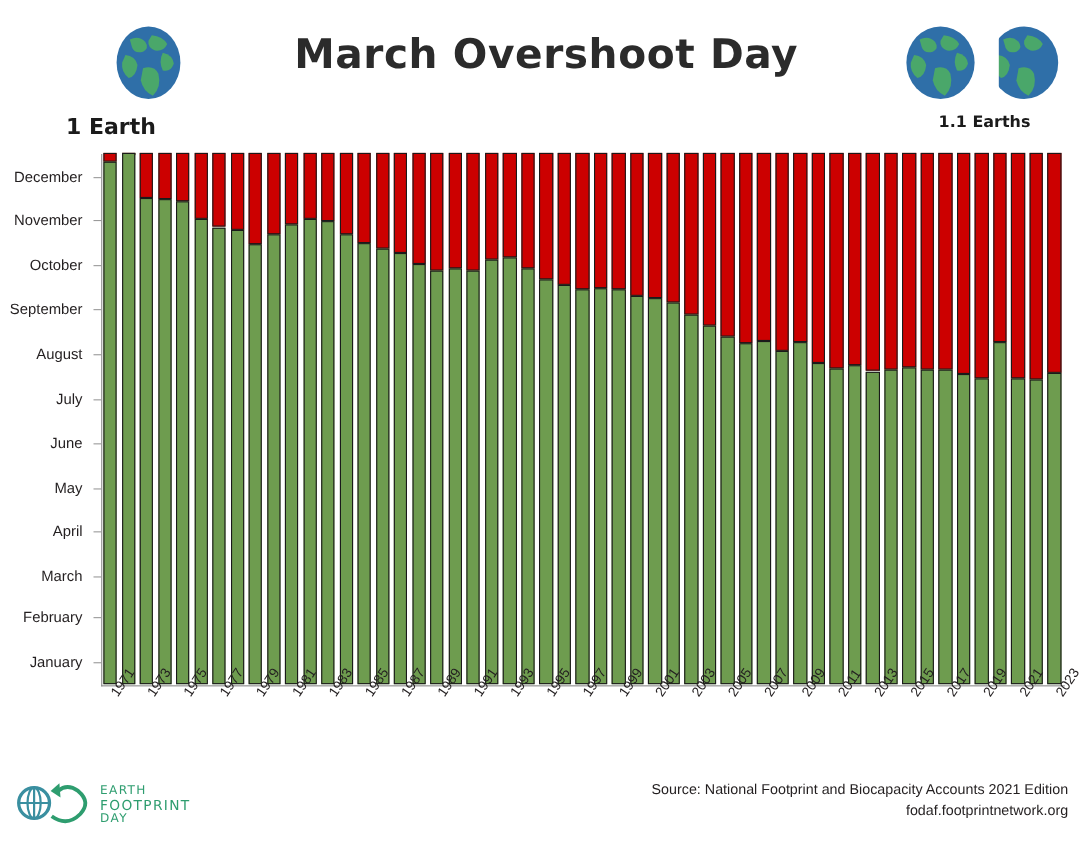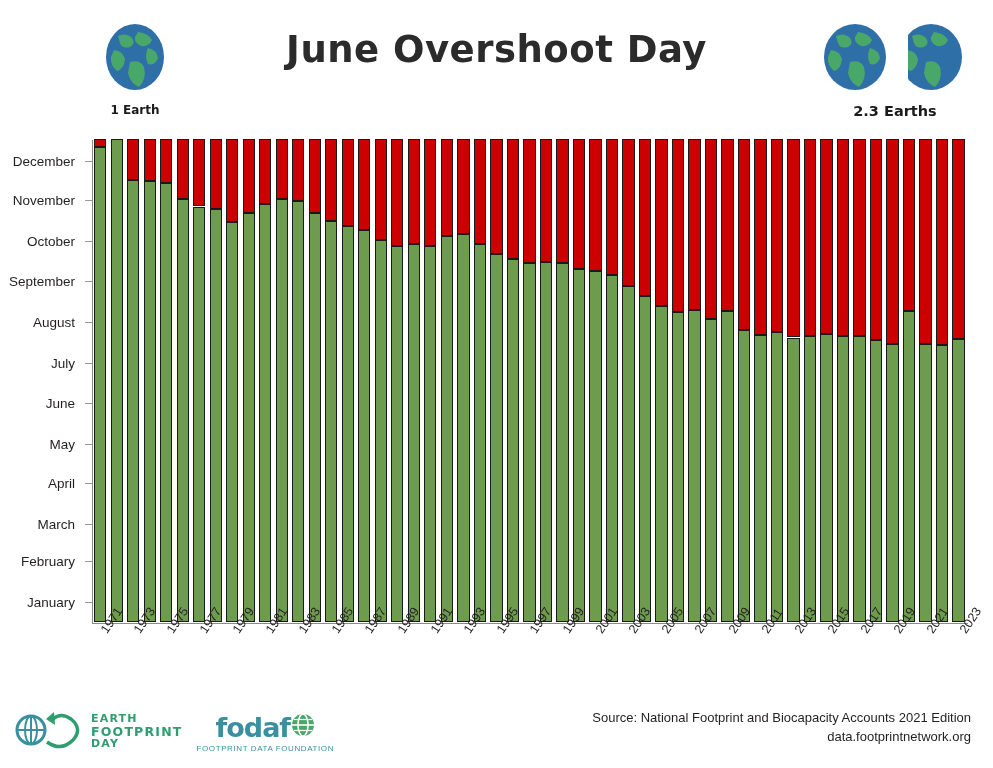--- a/index.html
+++ b/index.html
@@ -21,22 +21,22 @@
     font-family:"DejaVu Sans", sans-serif;
   }
   .subtitle{
     position:absolute;left:0;top:80px;width:993px;text-align:center;
     font-size:25px;font-weight:bold;color:#2b2b2b;
     font-family:"DejaVu Sans", sans-serif;
   }
   .earth-left{position:absolute;left:104px;top:22px;width:62px;height:70px;}
   .earth-right-wrap{position:absolute;left:822px;top:22px;width:145px;height:70px;}
   .cap-left{
-    position:absolute;left:60px;top:103px;width:150px;text-align:center;
-    font-size:12px;font-weight:bold;color:#1b1b1b;
+    position:absolute;left:60px;top:103px;width:150px;
+    font-size:20px;font-weight:bold;color:#1b1b1b;
     font-family:"DejaVu Sans", sans-serif;
   }
   .cap-right{
     position:absolute;left:820px;top:103px;width:150px;text-align:center;
     font-size:14.5px;font-weight:bold;color:#1b1b1b;
     font-family:"DejaVu Sans", sans-serif;
   }
 
   
   .plot{position:absolute;left:93px;top:140px;width:874px;height:482px;}
@@ -63,21 +63,21 @@
   }
 
   
   .footer{position:absolute;left:0;top:694px;width:993px;height:74px;}
   .source{
     position:absolute;right:22px;top:14px;text-align:right;
     font-size:13px;line-height:19px;color:#231f20;
   }
   .logos{position:absolute;left:14px;top:8px;height:60px;display:flex;align-items:center;gap:14px;}
   .logo-eod{display:flex;align-items:center;gap:7px;}
-  .eod-text{font-size:11px;line-height:12.5px;font-weight:bold;
+  .eod-text{font-size:11px;line-height:12.5px;font-weight:normal;
             font-family:"DejaVu Sans", sans-serif;letter-spacing:1.2px;}
   .eod-text .l1{color:#2e9d6f;}
   .eod-text .l2{color:#2e9d6f;font-size:12.5px;}
   .eod-text .l3{color:#2e9d6f;}
   .logo-fodafo{display:flex;flex-direction:column;align-items:center;}
   .fodafo-word{font-size:27px;font-weight:bold;color:#3a8fa0;letter-spacing:-1px;
                font-family:"DejaVu Sans", sans-serif;display:flex;align-items:center;}
   .fodafo-sub{font-size:8px;color:#3a8fa0;letter-spacing:0.6px;margin-top:1px;}
   .logo-gfn{display:flex;align-items:center;gap:4px;}
   .gfn-t1{font-size:9.5px;color:#1b6fa8;white-space:nowrap;}
@@ -94,21 +94,21 @@
       <svg width="62" height="70" viewBox="0 0 62 70">
         <ellipse cx="31" cy="35" rx="29" ry="33" fill="#2f6fa8"></ellipse>
         <path d="M14 14 q8 -4 14 2 q4 6 -2 9 q-8 2 -10 -4 z" fill="#4aa76a"></path>
         <path d="M34 10 q10 1 14 8 q-3 7 -11 6 q-7 -3 -6 -9 z" fill="#4aa76a"></path>
         <path d="M10 28 q9 1 11 9 q-1 10 -8 12 q-7 -6 -6 -14 z" fill="#4aa76a"></path>
         <path d="M26 40 q10 -3 14 5 q3 12 -5 20 q-9 -4 -11 -14 z" fill="#4aa76a"></path>
         <path d="M44 26 q9 2 10 10 q-3 8 -10 6 q-4 -8 0 -16 z" fill="#4aa76a"></path>
       </svg>
     </div>
 
-    <div class="title">June Overshoot Day</div>
+    <div class="title">March Overshoot Day</div>
 
     <div class="earth-right-wrap">
       <svg width="145" height="70" viewBox="0 0 145 70">
         <g>
           <ellipse cx="33" cy="35" rx="31" ry="33" fill="#2f6fa8"></ellipse>
           <path d="M14 14 q8 -4 14 2 q4 6 -2 9 q-8 2 -10 -4 z" fill="#4aa76a"></path>
           <path d="M36 10 q10 1 14 8 q-3 7 -11 6 q-7 -3 -6 -9 z" fill="#4aa76a"></path>
           <path d="M9 28 q9 1 11 9 q-1 10 -8 12 q-7 -6 -6 -14 z" fill="#4aa76a"></path>
           <path d="M28 40 q10 -3 14 5 q3 12 -5 20 q-9 -4 -11 -14 z" fill="#4aa76a"></path>
           <path d="M48 26 q9 2 10 10 q-3 8 -10 6 q-4 -8 0 -16 z" fill="#4aa76a"></path>
@@ -118,21 +118,21 @@
           <path d="M90 14 q8 -4 14 2 q4 6 -2 9 q-8 2 -10 -4 z" fill="#4aa76a"></path>
           <path d="M112 10 q10 1 14 8 q-3 7 -11 6 q-7 -3 -6 -9 z" fill="#4aa76a"></path>
           <path d="M85 28 q9 1 11 9 q-1 10 -8 12 q-7 -6 -6 -14 z" fill="#4aa76a"></path>
           <path d="M104 40 q10 -3 14 5 q3 12 -5 20 q-9 -4 -11 -14 z" fill="#4aa76a"></path>
           <rect x="78" y="2" width="8" height="66" fill="#ffffff"></rect>
         </g>
       </svg>
     </div>
 
     <div class="cap-left">1 Earth</div>
-    <div class="cap-right">2.3 Earths</div>
+    <div class="cap-right">1.1 Earths</div>
   </div>
 
   <div class="yaxis-labels" id="yaxis">
       <div class="ylabel" style="top: 462.489px;">January</div>
       <div class="ytick" style="top: 462.489px;"></div>
       <div class="ylabel" style="top: 421.467px;">February</div>
       <div class="ytick" style="top: 421.467px;"></div>
       <div class="ylabel" style="top: 384.415px;">March</div>
       <div class="ytick" style="top: 384.415px;"></div>
       <div class="ylabel" style="top: 343.393px;">April</div>
@@ -414,37 +414,22 @@
             <path d="M40 3 l-8 7 l9 6 z" fill="#2e9d6f"></path>
           </svg>
         </span>
         <span class="eod-text">
           <div class="l1">EARTH</div>
           <div class="l2">FOOTPRINT</div>
           <div class="l3">DAY</div>
         </span>
       </div>
 
-      <div class="logo-fodafo">
-        <span class="fodafo-word">
-          <span>fodaf</span>
-          <span style="display:inline-block;margin-left:1px;">
-            <svg width="24" height="24" viewBox="0 0 24 24">
-              <circle cx="12" cy="12" r="11" fill="#4aa76a"></circle>
-              <ellipse cx="12" cy="12" rx="5" ry="11" fill="none" stroke="#ffffff" stroke-width="1.6"></ellipse>
-              <line x1="1" y1="12" x2="23" y2="12" stroke="#ffffff" stroke-width="1.6"></line>
-              <line x1="3" y1="6.5" x2="21" y2="6.5" stroke="#ffffff" stroke-width="1.2"></line>
-              <line x1="3" y1="17.5" x2="21" y2="17.5" stroke="#ffffff" stroke-width="1.2"></line>
-            </svg>
-          </span>
-        </span>
-        <span class="fodafo-sub">FOOTPRINT DATA FOUNDATION</span>
-      </div>
 
     </div>
 
     <div class="source">
       <div>Source: National Footprint and Biocapacity Accounts 2021 Edition</div>
-      <div>data.footprintnetwork.org</div>
+      <div>fodaf.footprintnetwork.org</div>
     </div>
   </div>
 
 </div>
 
 </body></html>

